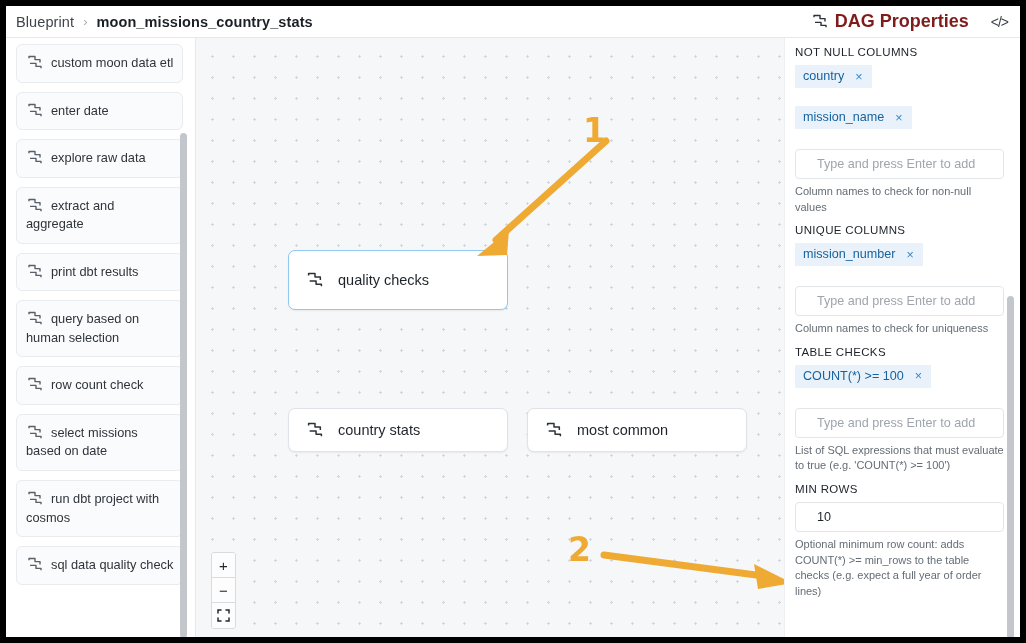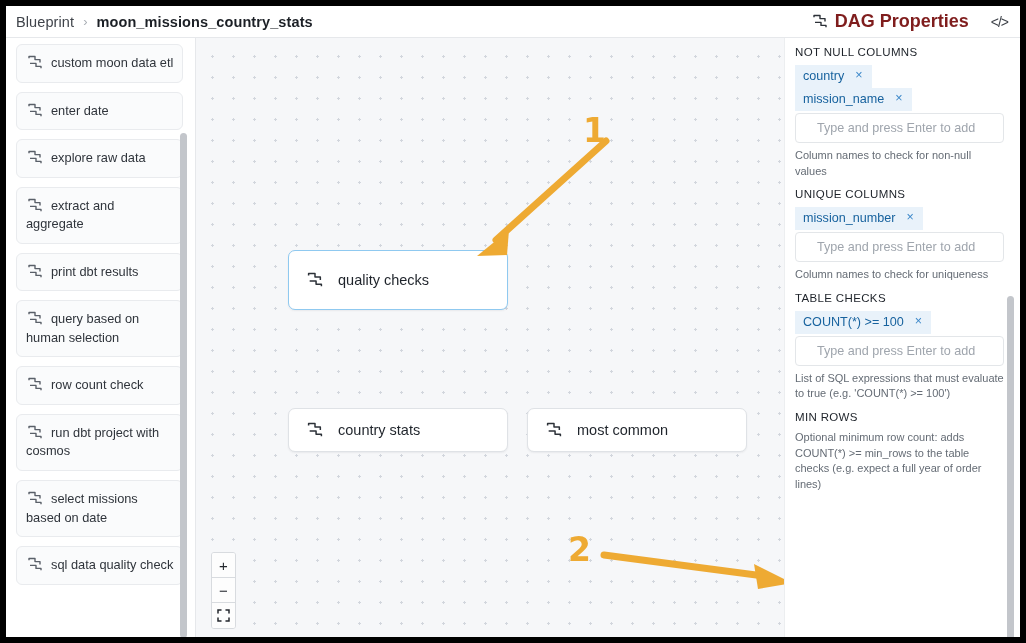--- a/index.html
+++ b/index.html
@@ -131,26 +131,26 @@
     position: relative; overflow: hidden;
     border-left: 1px solid #eceef0;
   }
   .panel-scroll { position: absolute; inset: 0; padding: 8px 16px 10px 10px; }
   .p-title {
     font-size: 11.5px; letter-spacing: .35px; color: #1d2229;
     margin: 9px 0 7px 0; text-transform: uppercase;
   }
   .p-title.first { margin-top: 0; }
   .chip {
-    display: inline-flex; align-items: flex-start; gap: 11px;
+    display: inline-flex; align-items: flex-end; gap: 11px;
     background: #e9f2fa; color: #17629e;
     border-radius: 0;
     padding: 4px 9px 5px 8px;
     font-size: 12.6px;
-    margin-bottom: 0;
+    margin-bottom: 18px;
     cursor: default;
   }
   .chip-x { color: #3b87c9; font-size: 12.5px; cursor: pointer; line-height: 1; }
   .p-input {
     display: block; width: 100%;
     border: 1px solid #e3e6e9; border-radius: 4px;
     background: #fff;
     padding: 7px 21px;
     font-size: 12.6px;
     font-family: "Liberation Sans", sans-serif;
@@ -215,25 +215,25 @@
                 <path d="M2 3.3 L2 1.5 L8 1.5 L8 4.6 L13 4.6 L13 7.5" fill="none" stroke="#5a6069" stroke-width="1.4" stroke-linejoin="round"></path>
                 <path d="M3 8.4 L9 8.4 L9 11.4 L14 11.4 L14 13.3" fill="none" stroke="#5a6069" stroke-width="1.4" stroke-linejoin="round"></path>
               </svg></span><span class="si-label">query based on human selection</span></div>
           <div class="side-item"><span class="si-icon dagicon"><svg width="16" height="15" viewBox="0 0 16 15">
                 <path d="M2 3.3 L2 1.5 L8 1.5 L8 4.6 L13 4.6 L13 7.5" fill="none" stroke="#5a6069" stroke-width="1.4" stroke-linejoin="round"></path>
                 <path d="M3 8.4 L9 8.4 L9 11.4 L14 11.4 L14 13.3" fill="none" stroke="#5a6069" stroke-width="1.4" stroke-linejoin="round"></path>
               </svg></span><span class="si-label">row count check</span></div>
           <div class="side-item"><span class="si-icon dagicon"><svg width="16" height="15" viewBox="0 0 16 15">
                 <path d="M2 3.3 L2 1.5 L8 1.5 L8 4.6 L13 4.6 L13 7.5" fill="none" stroke="#5a6069" stroke-width="1.4" stroke-linejoin="round"></path>
                 <path d="M3 8.4 L9 8.4 L9 11.4 L14 11.4 L14 13.3" fill="none" stroke="#5a6069" stroke-width="1.4" stroke-linejoin="round"></path>
+              </svg></span><span class="si-label">select missions based on date</span></div>
+          <div class="side-item"><span class="si-icon dagicon"><svg width="16" height="15" viewBox="0 0 16 15">
+                <path d="M2 3.3 L2 1.5 L8 1.5 L8 4.6 L13 4.6 L13 7.5" fill="none" stroke="#5a6069" stroke-width="1.4" stroke-linejoin="round"></path>
+                <path d="M3 8.4 L9 8.4 L9 11.4 L14 11.4 L14 13.3" fill="none" stroke="#5a6069" stroke-width="1.4" stroke-linejoin="round"></path>
               </svg></span><span class="si-label">run dbt project with cosmos</span></div>
-          <div class="side-item"><span class="si-icon dagicon"><svg width="16" height="15" viewBox="0 0 16 15">
-                <path d="M2 3.3 L2 1.5 L8 1.5 L8 4.6 L13 4.6 L13 7.5" fill="none" stroke="#5a6069" stroke-width="1.4" stroke-linejoin="round"></path>
-                <path d="M3 8.4 L9 8.4 L9 11.4 L14 11.4 L14 13.3" fill="none" stroke="#5a6069" stroke-width="1.4" stroke-linejoin="round"></path>
-              </svg></span><span class="si-label">select missions based on date</span></div>
           <div class="side-item"><span class="si-icon dagicon"><svg width="16" height="15" viewBox="0 0 16 15">
                 <path d="M2 3.3 L2 1.5 L8 1.5 L8 4.6 L13 4.6 L13 7.5" fill="none" stroke="#5a6069" stroke-width="1.4" stroke-linejoin="round"></path>
                 <path d="M3 8.4 L9 8.4 L9 11.4 L14 11.4 L14 13.3" fill="none" stroke="#5a6069" stroke-width="1.4" stroke-linejoin="round"></path>
               </svg></span><span class="si-label">sql data quality check</span></div>
         </div>
       <div class="sb-track">
         <div class="sb-thumb" style="top:95px;height:505px;"></div>
       </div>
     </div>
 
@@ -317,20 +317,21 @@
           <div><div class="p-title">UNIQUE COLUMNS</div><div class="chip">
               <span>mission_number</span>
               <span class="chip-x">×</span>
             </div><div style="height: 0px;"></div><input class="p-input" type="text" placeholder="Type and press Enter to add" style=""><div class="p-help">Column names to check for uniqueness</div></div>
           <div><div class="p-title">TABLE CHECKS</div><div class="chip">
               <span>COUNT(*) &gt;= 100</span>
               <span class="chip-x">×</span>
             </div><div style="height: 0px;"></div><input class="p-input" type="text" placeholder="Type and press Enter to add" style=""><div class="p-help">List of SQL expressions that must evaluate to true (e.g. 'COUNT(*) &gt;= 100')</div></div>
           <div>
             <div class="p-title">MIN ROWS</div>
+            <input class="p-input" type="text" placeholder="" value="10" style="">
             <div class="p-help">Optional minimum row count: adds COUNT(*) &gt;= min_rows to the table checks (e.g. expect a full year of order lines)</div>
           </div>
         </div>
       <div class="panel-track">
         <div class="panel-thumb" style="top:258px;height:350px;"></div>
       </div>
     </div>
 
   </div>
 </div>

